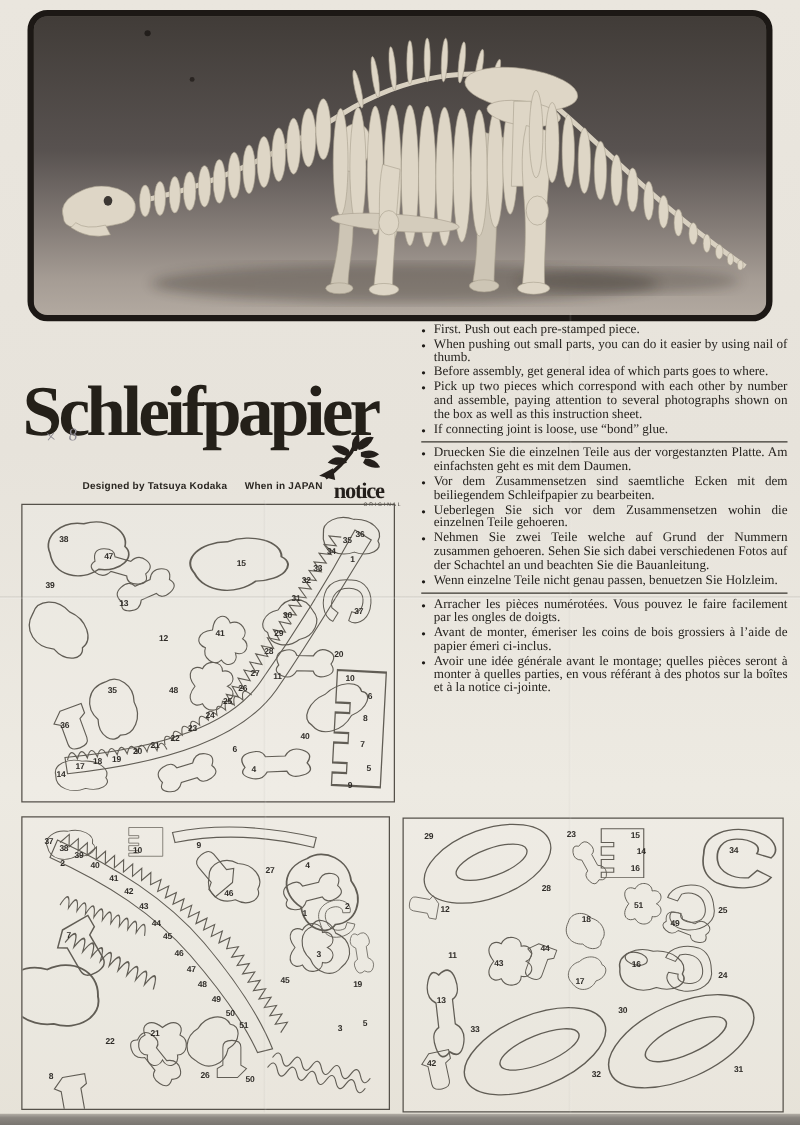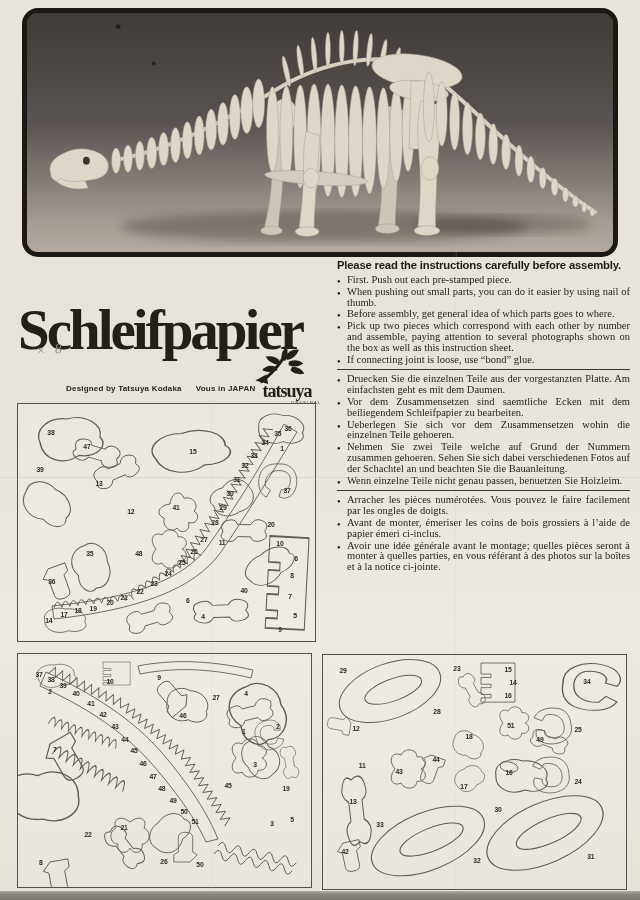--- a/index.html
+++ b/index.html
@@ -169,42 +169,41 @@
       </g>
       <ellipse cx="60" cy="152" rx="3.5" ry="4" fill="#3c3733"></ellipse>
     </g>
   </svg>
 </div>
 
 <h1 class="abs title">Schleifpapier</h1>
 <div class="abs handwriting">× 8</div>
 
 <div class="abs credit">
-  <span>Designed by Tatsuya Kodaka</span><span class="gap"></span><span>Vous in JAPAN</span>
+  <span>Designed by Tatsuya Kodaka</span><span class="gap"></span><span>When in JAPAN</span>
 </div>
 
 <div class="abs logo">
   <svg width="78" height="36" viewBox="0 0 78 42">
     <g fill="#241f1b">
       <path d="M8 40Q22 30 32 16Q35 11 37 5" stroke="#241f1b" stroke-width="3.5" fill="none"></path>
       <path d="M30 20q-12-2-16-10q10-2 16 4z"></path>
       <path d="M33 15q-2-12 6-16q2 10-2 16z"></path>
       <path d="M37 10q6-10 16-8q-4 10-14 12z"></path>
       <path d="M41 16q10-4 17 2q-8 6-17 2z"></path>
       <path d="M45 22q10 0 14 8q-10 2-16-4z"></path>
       <path d="M28 26q-10 4-18 0q6-8 16-4z"></path>
       <path d="M2 38l13-7 2 11z"></path>
     </g>
   </svg>
-  <span class="word">tatsuya</span>
+  <span class="word">notice</span>
   <span class="sub">ORIGINAL</span>
 </div>
 
 <div class="abs inst">
-  <div class="inst-heading">Please read the instructions carefully before assembly.</div>
   <ul>
       <li>First. Push out each pre-stamped piece.</li>
       <li>When pushing out small parts, you can do it easier by using nail of thumb.</li>
       <li>Before assembly, get general idea of which parts goes to where.</li>
       <li>Pick up two pieces which correspond with each other by number and assemble, paying attention to several photographs shown on the box as well as this instruction sheet.</li>
       <li>If connecting joint is loose, use “bond” glue.</li>
     </ul>
   <hr>
   <ul>
       <li>Druecken Sie die einzelnen Teile aus der vorgestanzten Platte. Am einfachsten geht es mit dem Daumen.</li>

